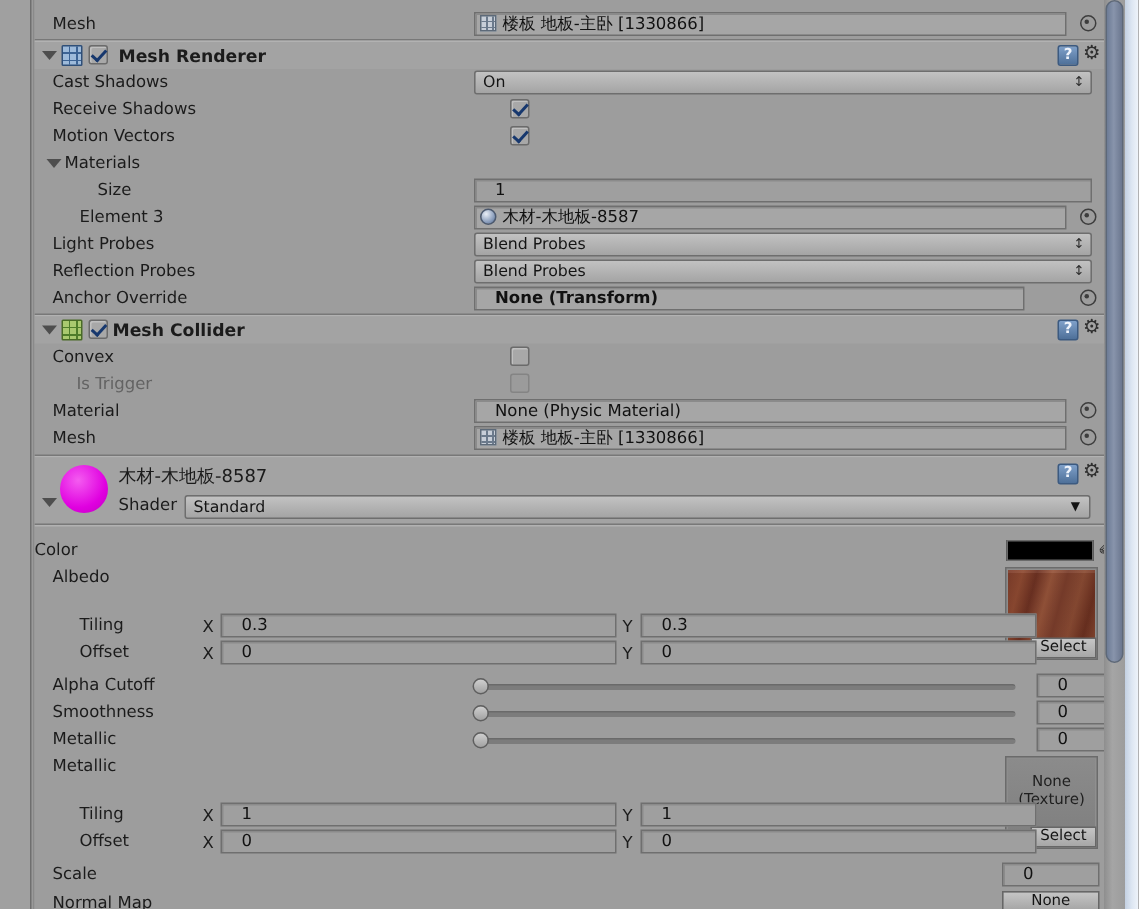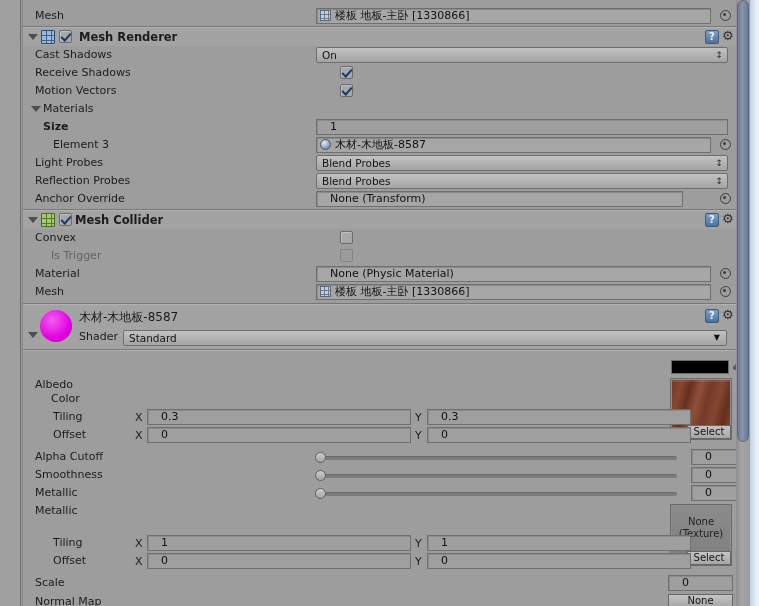--- a/index.html
+++ b/index.html
@@ -193,21 +193,21 @@
       <div class="lbl" style="left:12px;">Motion Vectors</div>
       <div class="cbx on" style="left:317px;top:2px;"></div>
     </div>
 
     <div class="row" style="top:100px;">
       <div class="foldout" style="left:8px;top:6px;"></div>
       <div class="lbl" style="left:20px;">Materials</div>
     </div>
 
     <div class="row" style="top:118px;">
-      <div class="lbl" style="left:20px;font-weight:bold;">Size</div>
+      <div class="lbl" style="left:42px;">Size</div>
       <div class="field" style="left:293px;top:1px;width:412px;">1</div>
     </div>
 
     <div class="row" style="top:136px;">
       <div class="lbl" style="left:30px;">Element 3</div>
       <div class="field obj" style="left:293px;top:1px;width:395px;">
         <div class="mini-mat" style="left:3px;top:1px;"></div>
         <span style="position:absolute;left:18px;top:0;">木材-木地板-8587</span>
       </div>
       <div class="picker" style="left:696px;top:2px;"></div>
@@ -224,21 +224,21 @@
     <div class="row" style="top:172px;">
       <div class="lbl" style="left:12px;">Reflection Probes</div>
       <div class="popup" style="left:293px;top:1px;width:412px;">
         <span>Blend Probes</span>
         <span class="updown">↕</span>
       </div>
     </div>
 
     <div class="row" style="top:190px;">
       <div class="lbl" style="left:12px;">Anchor Override</div>
-      <div class="field obj" style="left:293px;top:1px;width:367px;">None (Transform)</div>
+      <div class="field obj" style="left:293px;top:1px;width:367px;font-weight:bold;">None (Transform)</div>
       <div class="picker" style="left:696px;top:2px;"></div>
     </div>
 
     <div class="comp-sep" style="top:209px;"></div>
     <div class="comp-sep-lt" style="top:210px;"></div>
 
     <div class="comp-head" style="top:211px;height:18px;">
       <div class="foldout" style="left:5px;top:6px;"></div>
       <div class="ico-mc" style="left:18px;top:2px;"></div>
       <div class="cbx on" style="left:36px;top:2px;"></div>
@@ -285,21 +285,21 @@
         <span style="position:absolute;right:6px;top:0;font-size:8px;">▼</span>
       </div>
       <div class="help-ico" style="left:682px;top:4px;">?</div>
       <div class="gear-ico" style="left:699px;top:3px;">⚙</div>
     </div>
 
     <div class="comp-sep" style="top:349px;"></div>
     <div class="comp-sep-lt" style="top:350px;"></div>
 
     <div class="row" style="top:358px;">
-      <div class="lbl" style="left:28px;margin-top:32px;">Color</div>
+      <div class="lbl" style="left:0;">Color</div>
       <div class="color-swatch" style="left:648px;top:2px;width:58px;height:14px;"></div>
       <div class="eyedrop" style="left:709px;top:1px;">✐</div>
     </div>
 
     <div class="row" style="top:376px;">
       <div class="lbl" style="left:12px;">Albedo</div>
     </div>
     <div class="tex-slot" style="left:647px;top:378px;width:62px;height:62px;">
       <div class="tex-wood"></div>
       <div class="select-btn" style="right:0;bottom:0;width:44px;">Select</div>

